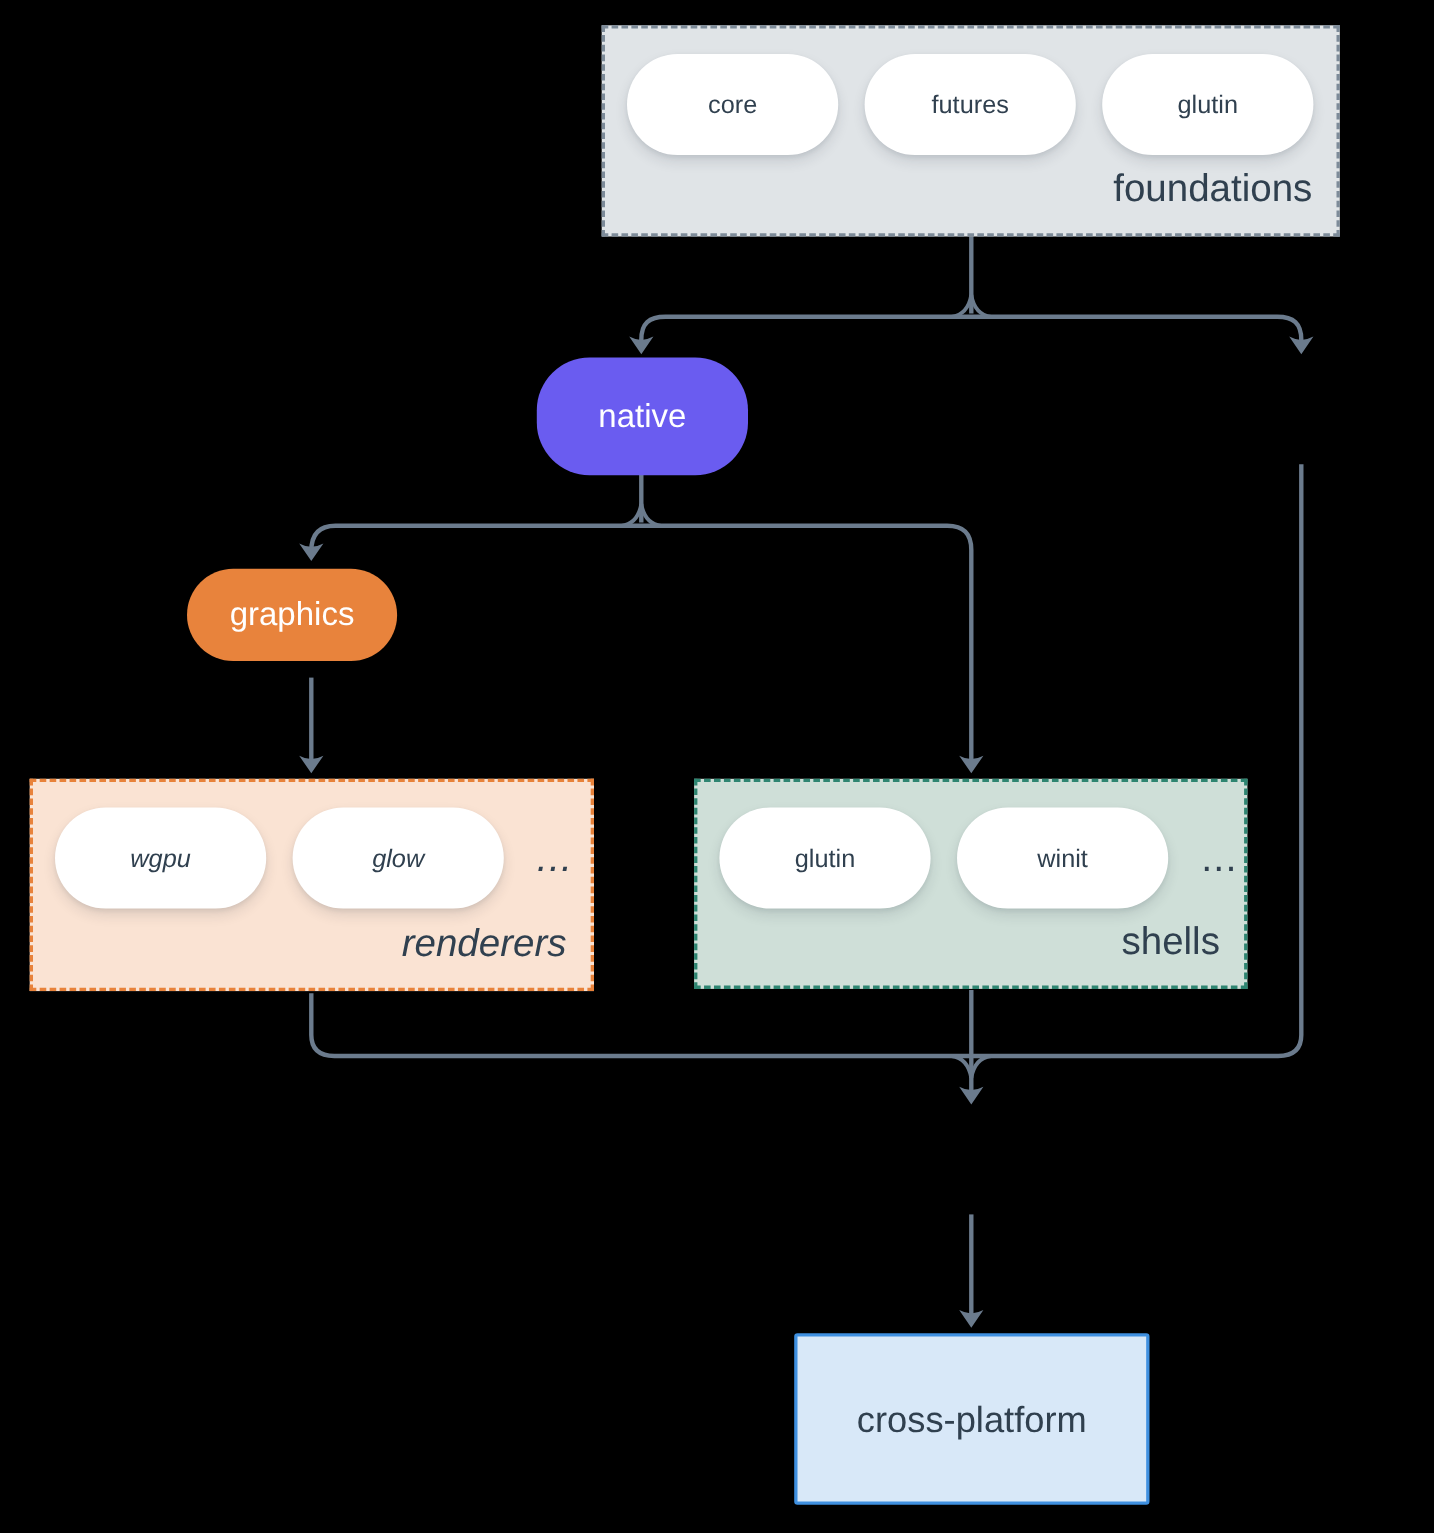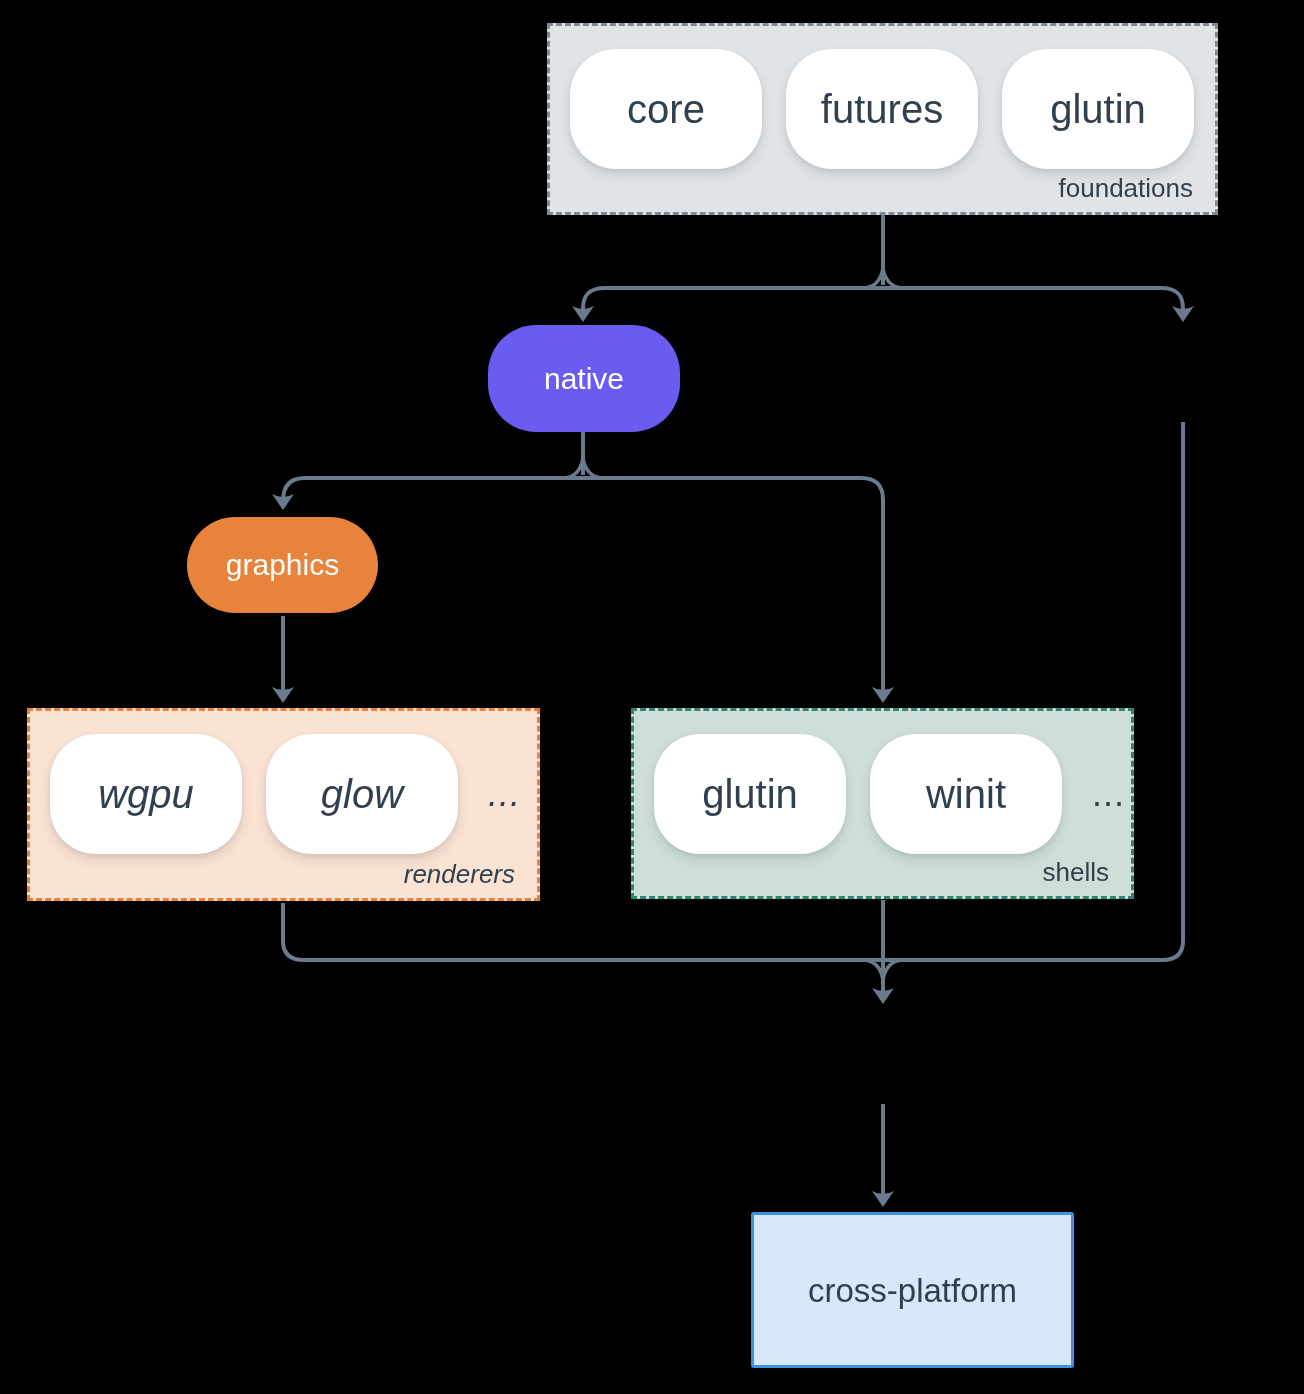--- a/index.html
+++ b/index.html
@@ -18,37 +18,37 @@
   .group{position:absolute;box-sizing:border-box;}
   .group.foundations{left:547px;top:23px;width:671px;height:192px;
     background:var(--foundations-bg);border:3px dashed var(--foundations-border);}
   .group.renderers{left:27px;top:708px;width:513px;height:193px;
     background:var(--renderers-bg);border:3px dashed var(--renderers-border);font-style:italic;}
   .group.shells{left:631px;top:708px;width:503px;height:191px;
     background:var(--shells-bg);border:3px dashed var(--shells-border);}
 
   .pill-row{position:absolute;left:20px;top:23px;display:flex;align-items:center;gap:24px;}
   .pill{box-sizing:border-box;display:flex;align-items:center;justify-content:center;
-    width:192px;height:120px;border-radius:46px;background:var(--pill-bg);
-    color:var(--text-dark);font-size:40px;
+    width:192px;height:92px;border-radius:46px;background:var(--pill-bg);
+    color:var(--text-dark);font-size:23px;
     box-shadow:0 6px 12px rgba(30,45,60,0.12), 0 2px 4px rgba(30,45,60,0.08);}
   .ellipsis{color:var(--text-dark);font-size:36px;letter-spacing:1px;margin-left:6px;}
-  .group-label{position:absolute;right:22px;bottom:8px;color:var(--text-dark);font-size:26px;}
+  .group-label{position:absolute;right:22px;bottom:20px;color:var(--text-dark);font-size:35px;}
 
   .node{position:absolute;display:flex;align-items:center;justify-content:center;
     color:#ffffff;font-size:30px;border-radius:48px;}
   .node.native{left:488px;top:325px;width:192px;height:107px;background:var(--purple);}
   .node.web{left:1088px;top:324px;width:189px;height:96px;background:var(--purple);}
-  .node.graphics{left:187px;top:517px;width:191px;height:96px;background:var(--orange);}
+  .node.graphics{left:170px;top:517px;width:191px;height:84px;background:var(--orange);}
   .node.iced{left:788px;top:1009px;width:191px;height:95px;background:var(--blue);}
 
   .app-box{position:absolute;left:722px;top:1212px;width:323px;height:156px;box-sizing:border-box;
     background:var(--app-bg);border:3px solid var(--app-border);border-radius:3px;
     display:flex;flex-direction:column;align-items:center;justify-content:center;
-    color:var(--text-dark);font-size:33px;line-height:47px;text-align:center;margin-left:29px;}
+    color:var(--text-dark);font-size:33px;line-height:47px;text-align:center;}
 
   .edge{stroke:var(--line);stroke-width:4;fill:none;}
   .flare{stroke:var(--line);stroke-width:3.5;fill:none;}
   .arrowhead{fill:var(--line);stroke:none;}
 </style>
 </head>
 <body>
 
 <div id="canvas">
 

